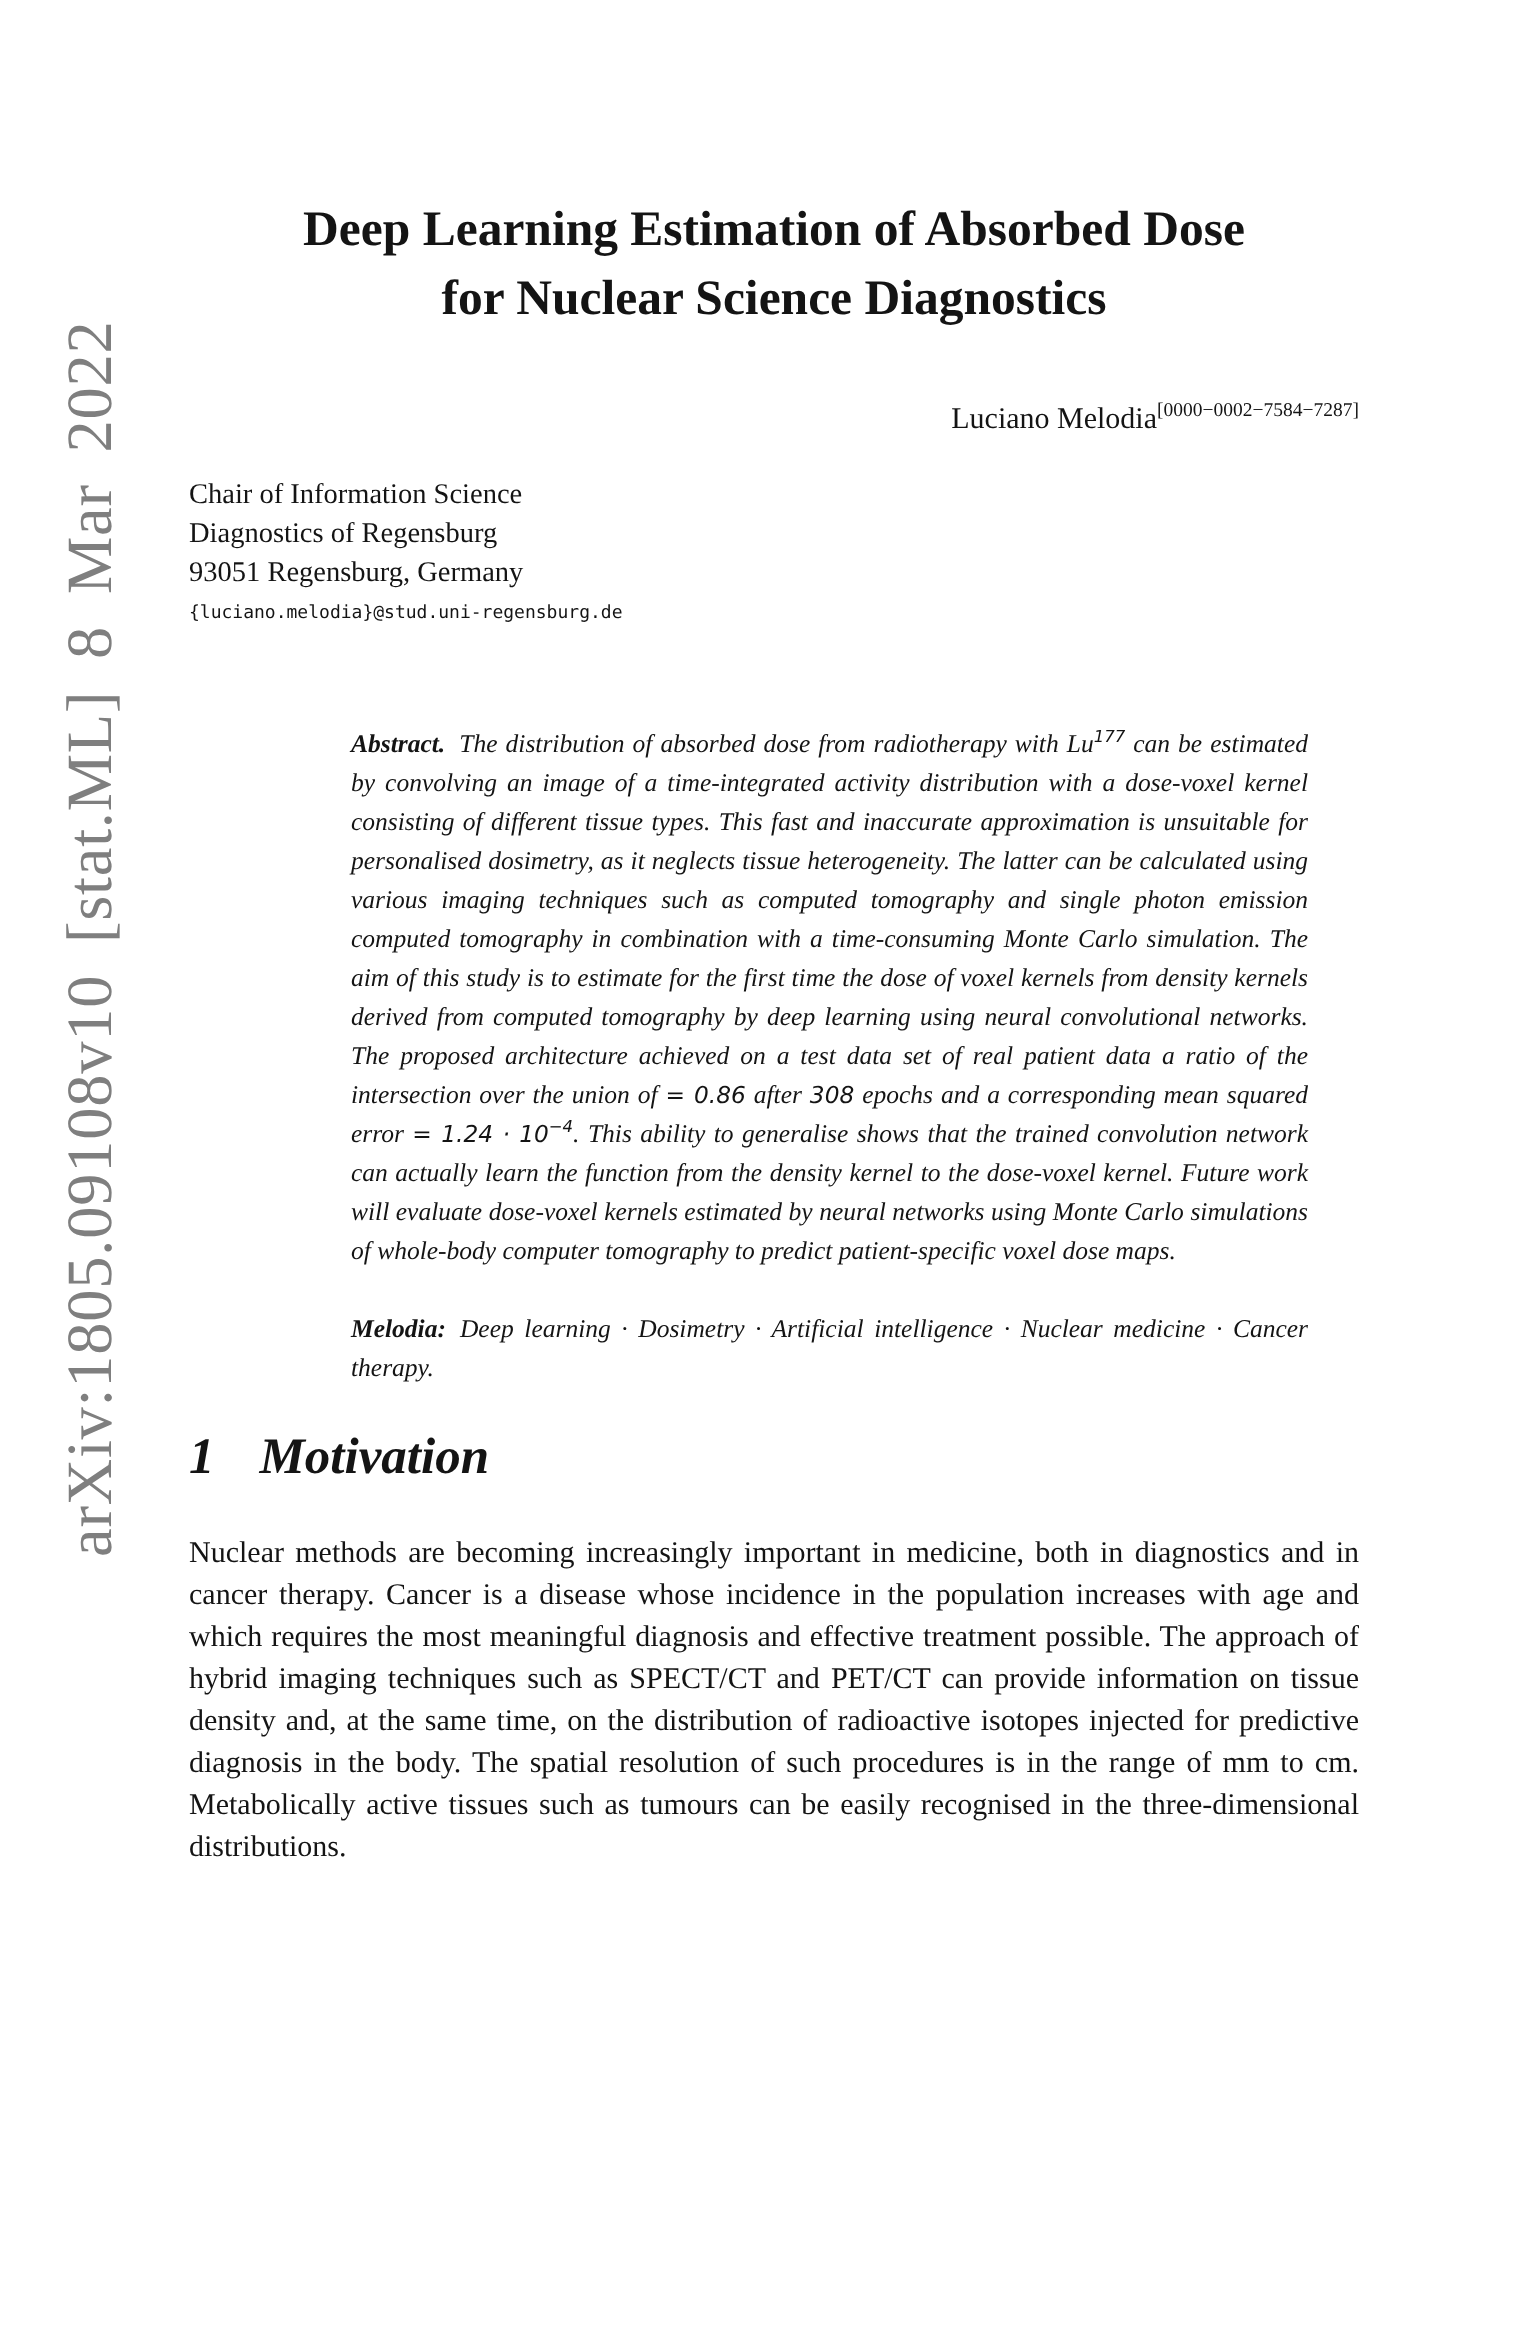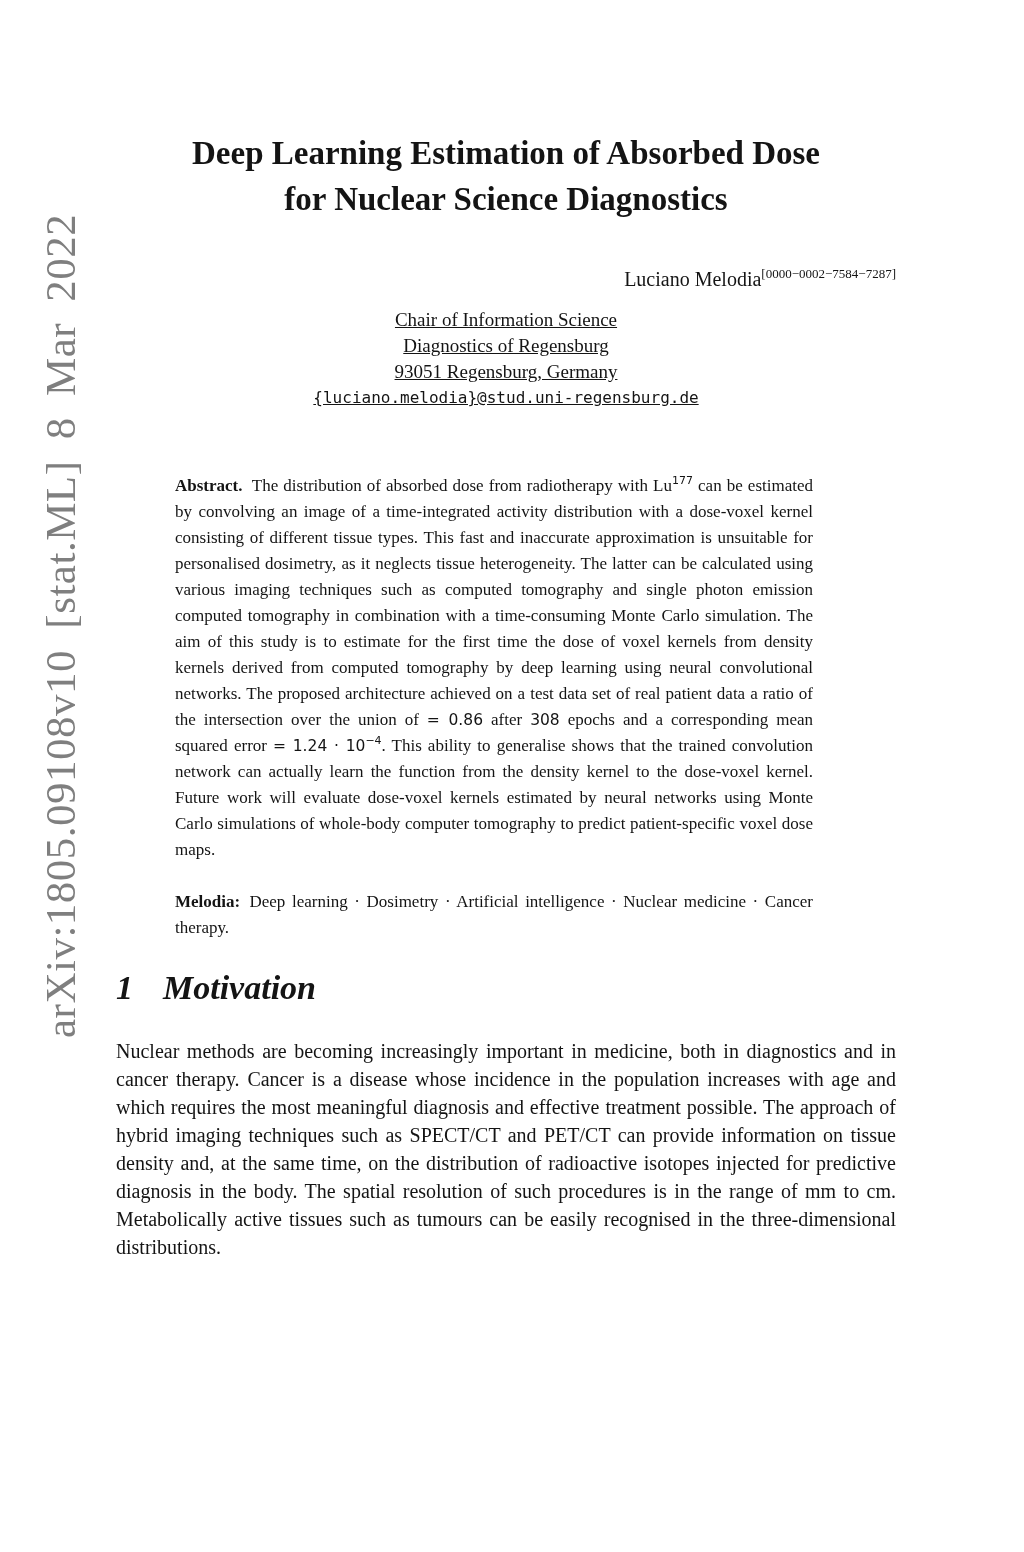--- a/index.html
+++ b/index.html
@@ -20,21 +20,21 @@
     transform: rotate(-90deg);
     transform-origin: 0 0;
     white-space: nowrap;
     font-size: 43px;
     color: #7f7f7f;
     word-spacing: 10px;
     letter-spacing: 0.5px;
   }
   .content {
     position: absolute;
-    left: 116px;
+    left: 126px;
     top: 0;
     width: 780px;
   }
   .title {
     margin: 130px 0 0 0;
     text-align: center;
     font-weight: bold;
     font-size: 33px;
     line-height: 46px;
   }
@@ -42,36 +42,35 @@
     margin-top: 46px;
     text-align: right;
     font-size: 20px;
   }
   .author sup {
     font-size: 13px;
     line-height: 0;
     vertical-align: super;
   }
   .affiliation {
-    margin-top: 16px;
-    text-align: center;
+    margin-top: 26px;
     font-size: 19px;
     line-height: 26px;
-    text-decoration: underline;
   }
   .affiliation .email {
     font-family: "DejaVu Sans Mono", "Liberation Mono", monospace;
-    font-size: 16px;
+    font-size: 12px;
   }
   .abstract, .keywords {
-    margin-left: 59px;
+    margin-left: 108px;
     width: 638px;
     font-size: 17px;
     line-height: 26px;
     text-align: justify;
+    font-style: italic;
   }
   .abstract { margin-top: 62px; }
   .keywords { margin-top: 26px; }
   .block-label { font-weight: bold; margin-right: 0.55em; }
   .mathsf { font-family: "DejaVu Sans", sans-serif; font-size: 15.5px; }
   sup.mathsf {
     font-size: 11px;
     line-height: 0;
     vertical-align: super;
   }

